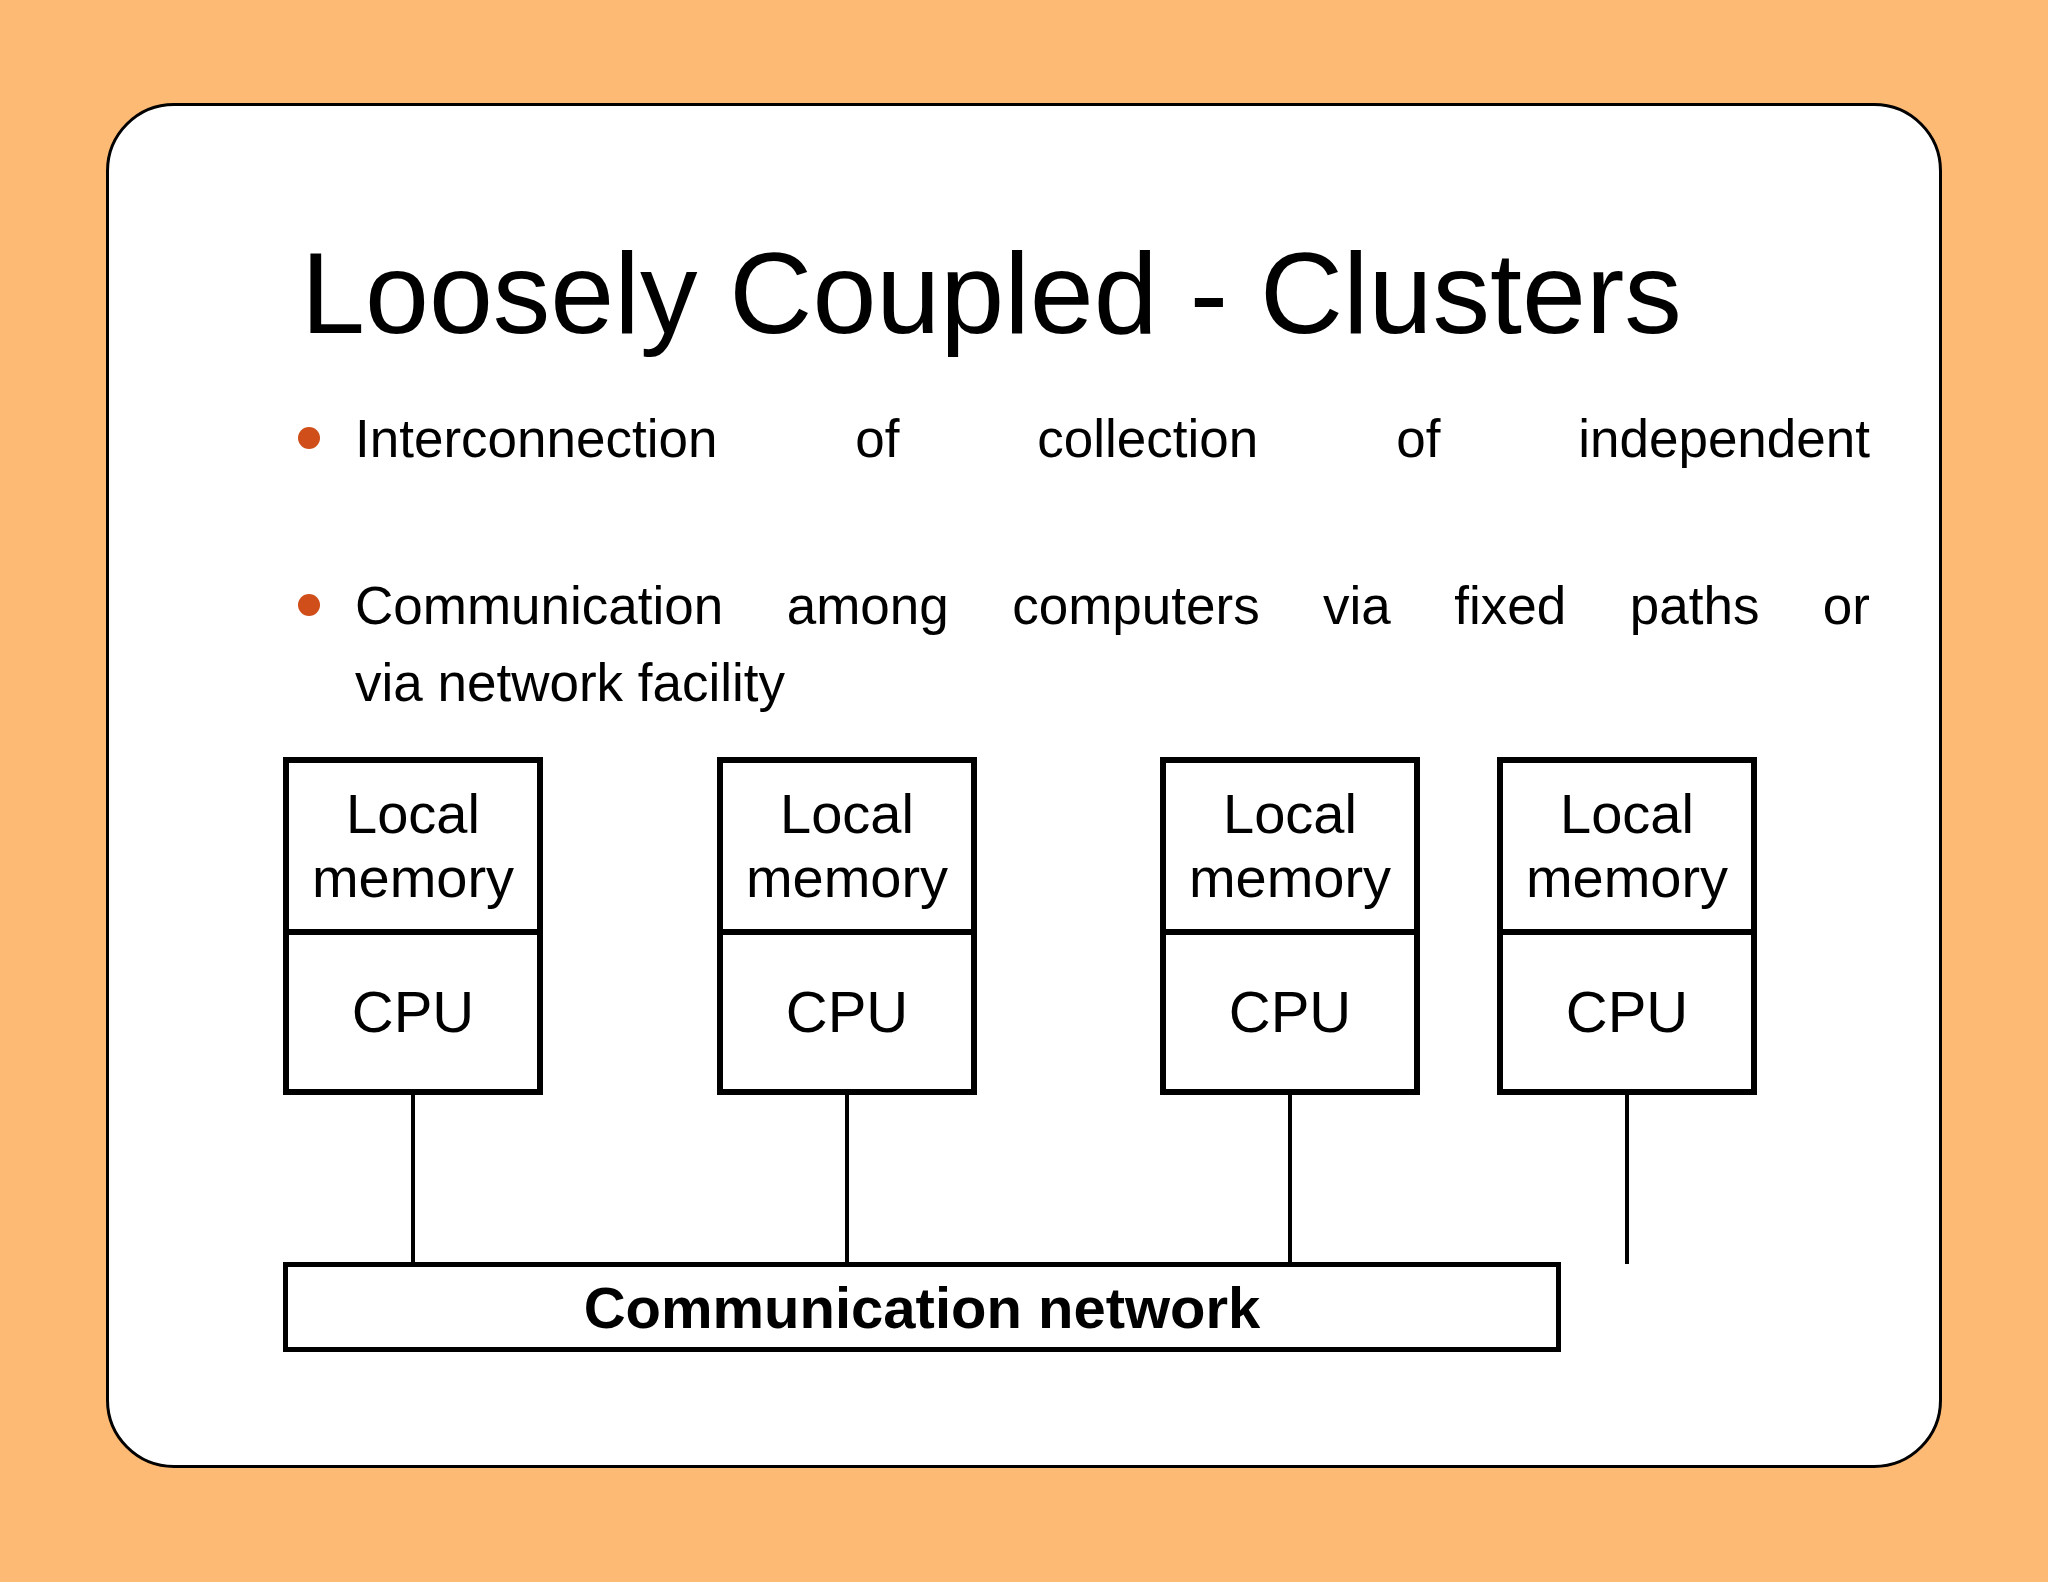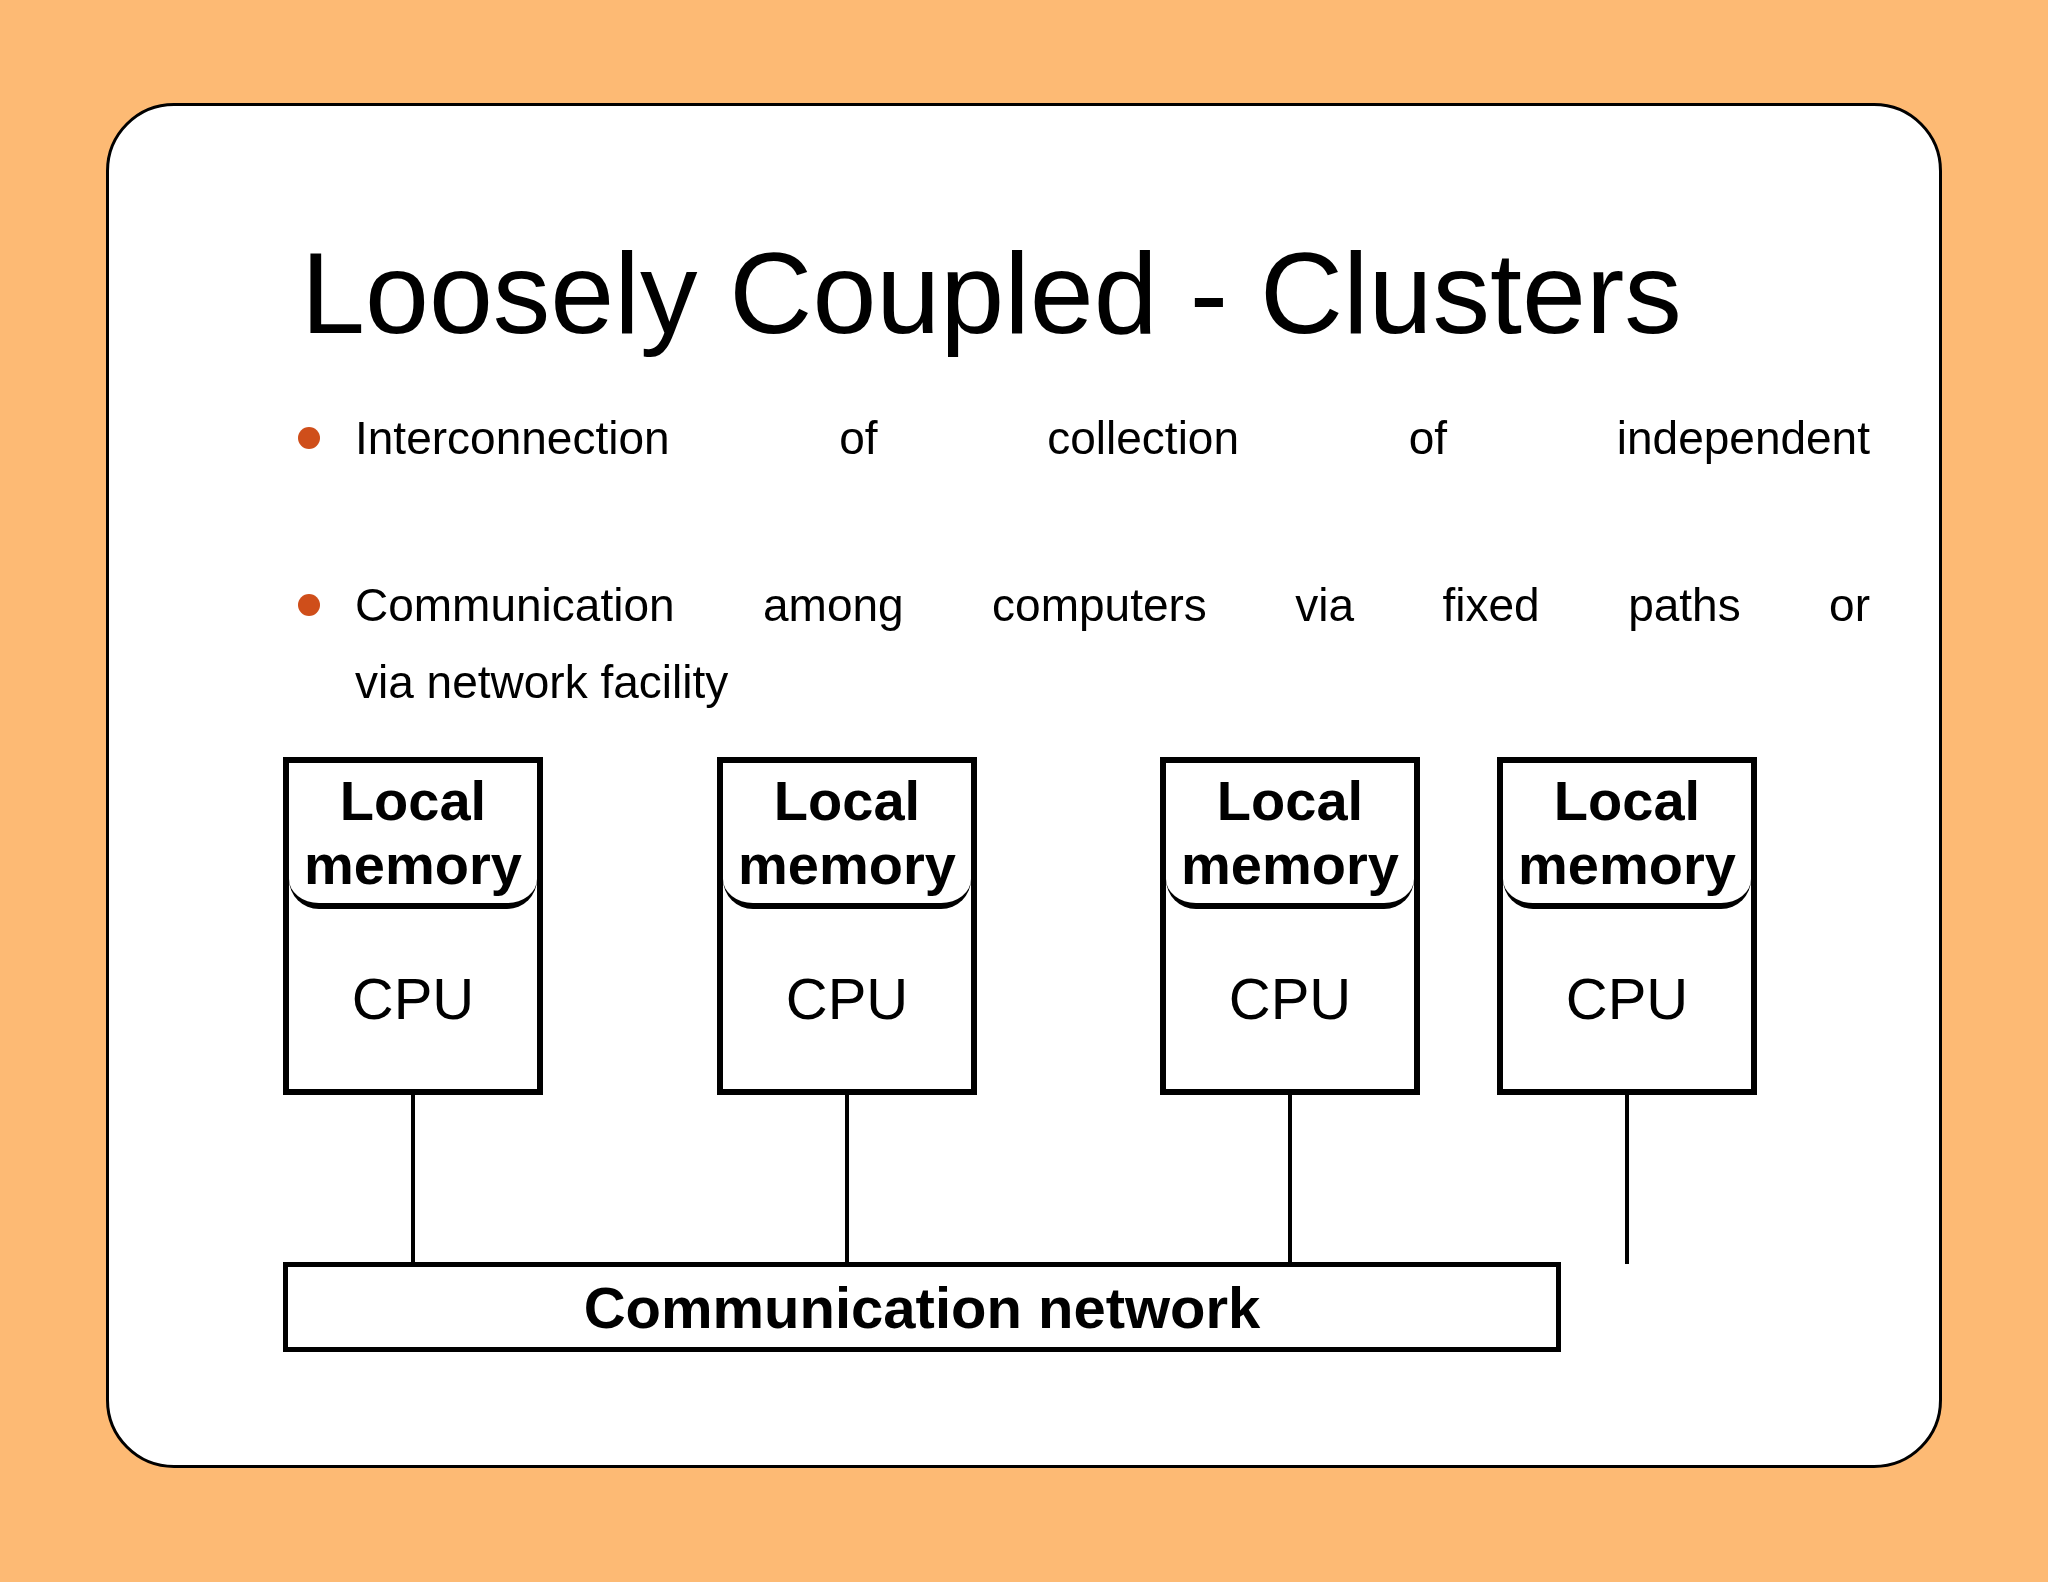--- a/index.html
+++ b/index.html
@@ -18,21 +18,21 @@
   }
 
   .title {
     position: absolute; left: 301px; top: 236px;
     font-size: 115px; line-height: 1; font-weight: 400;
     white-space: nowrap; letter-spacing: 0px; color: #000;
   }
 
   .bullet {
     position: absolute; left: 355px; width: 1515px;
-    font-size: 46px; line-height: 77px; color: #000;
+    font-size: 53px; line-height: 77px; color: #000;
   }
   .bullet--1 { top: 400px; }
   .bullet--2 { top: 567px; }
   .bullet .dot {
     position: absolute; left: -57px; top: 27px;
     width: 22px; height: 22px; border-radius: 50%;
     background: #CF4E1A;
   }
   .line { display: block; }
   .line--justify { text-align: justify; text-align-last: justify; }
@@ -40,23 +40,23 @@
   .node {
     position: absolute; top: 757px; width: 260px; height: 338px;
     border: 6px solid #000; box-sizing: border-box; background: #fff;
     display: flex; flex-direction: column;
   }
   .node--1 { left: 283px; }
   .node--2 { left: 717px; }
   .node--3 { left: 1160px; }
   .node--4 { left: 1497px; }
   .node .mem {
-    height: 146px; border-bottom: 6px solid #000; box-sizing: border-box;
+    height: 172px; border-bottom: 6px solid #000; box-sizing: border-box;
     display: flex; align-items: center; justify-content: center; text-align: center;
-    font-weight: 700; font-size: 56px; line-height: 64px; border-radius: 30px;
+    font-weight: 400; font-size: 56px; line-height: 64px;
   }
   .node .cpu {
     flex: 1;
     display: flex; align-items: center; justify-content: center;
     font-weight: 400; font-size: 58px; line-height: 74px;
   }
 
   .connector {
     position: absolute; top: 1095px; width: 4px; height: 169px; background: #000;
   }

